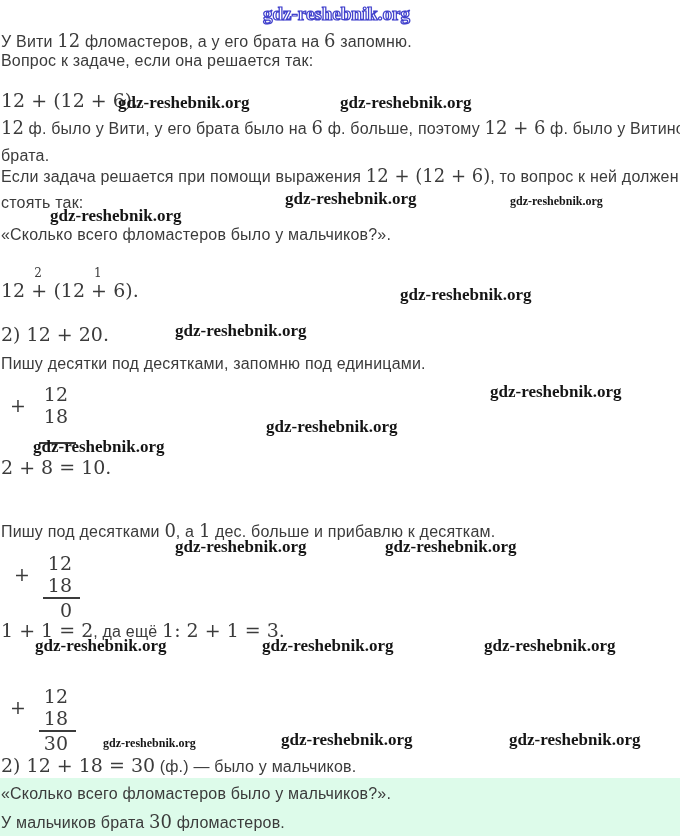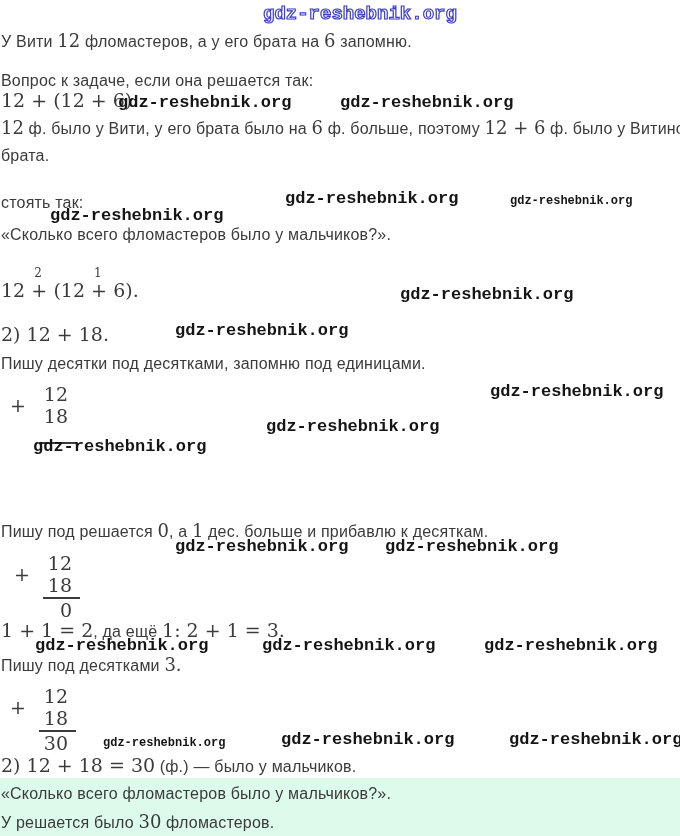--- a/index.html
+++ b/index.html
@@ -35,21 +35,21 @@
   }
   .psup .sup {
     position: absolute;
     top: -12px;
     left: 3px;
     font-size: 12px;
   }
   
   .wm {
     position: absolute;
-    font-family: Liberation Mono, monospace;
+    font-family: Liberation Serif, serif;
     font-weight: 700;
     color: #151515;
     font-size: 17px;
     white-space: pre;
   }
   .wm.small { font-size: 12px; font-weight: 600; }
   .wm.blue {
     font-size: 19px;
     color: #ffffff;
     -webkit-text-stroke: 1.2px #4040cc;
@@ -81,35 +81,36 @@
   }
 </style>
 </head>
 <body>
 
 <div class="page">
 
   <div class="hl"></div>
 
   <div class="ln" style="top:31px"><span class="t">У Вити </span><span class="m">12</span><span class="t"> фломастеров, а у его брата на </span><span class="m">6</span><span class="t"> запомню.</span></div>
-  <div class="ln" style="top:72px"><span class="t">Вопрос к задаче, если она решается так:</span></div>
+  <div class="ln" style="top:52px"><span class="t">Вопрос к задаче, если она решается так:</span></div>
   <div class="ln mathline" style="top:90px"><span class="m">12 + (12 + 6).</span></div>
   <div class="ln" style="top:118px"><span class="m">12</span><span class="t"> ф. было у Вити, у его брата было на </span><span class="m">6</span><span class="t"> ф. больше, поэтому </span><span class="m">12 + 6</span><span class="t"> ф. было у Витиного</span></div>
   <div class="ln" style="top:147px"><span class="t">брата.</span></div>
+  <div class="ln" style="top:166px"><span class="t">Если задача решается при помощи выражения </span><span class="m">12 + (12 + 6)</span><span class="t">, то вопрос к ней должен</span></div>
   <div class="ln" style="top:194px"><span class="t">стоять так:</span></div>
   <div class="ln" style="top:226px"><span class="t">«Сколько всего фломастеров было у мальчиков?».</span></div>
   <div class="ln mathline" style="top:280px"><span class="m">12 </span><span class="psup">+<span class="sup">2</span></span><span class="m"> (12 </span><span class="psup">+<span class="sup">1</span></span><span class="m"> 6).</span></div>
-  <div class="ln mathline" style="top:324px"><span class="m">2) 12 + 18.</span></div>
+  <div class="ln mathline" style="top:324px"><span class="m">2) 12 + 20.</span></div>
   <div class="ln" style="top:355px"><span class="t">Пишу десятки под десятками, запомню под единицами.</span></div>
-  <div class="ln" style="top:521px"><span class="t">Пишу под решается </span><span class="m">0</span><span class="t">, а </span><span class="m">1</span><span class="t"> дес. больше и прибавлю к десяткам.</span></div>
+  <div class="ln mathline" style="top:457px"><span class="m">2 + 8 = 10.</span></div>
+  <div class="ln" style="top:521px"><span class="t">Пишу под десятками </span><span class="m">0</span><span class="t">, а </span><span class="m">1</span><span class="t"> дес. больше и прибавлю к десяткам.</span></div>
   <div class="ln mathline" style="top:620px"><span class="m">1 + 1 = 2</span><span class="t">, да ещё </span><span class="m">1: 2 + 1 = 3.</span></div>
-  <div class="ln" style="top:655px"><span class="t">Пишу под десятками </span><span class="m">3.</span></div>
   <div class="ln mathline" style="top:755px"><span class="m">2) 12 + 18 = 30</span><span class="t"> (ф.) — было у мальчиков.</span></div>
   <div class="ln" style="top:785px"><span class="t">«Сколько всего фломастеров было у мальчиков?».</span></div>
-  <div class="ln" style="top:812px"><span class="t">У решается было </span><span class="m">30</span><span class="t"> фломастеров.</span></div>
+  <div class="ln" style="top:812px"><span class="t">У мальчиков брата </span><span class="m">30</span><span class="t"> фломастеров.</span></div>
 
   <div class="add" id="add1" style="left:10px;top:383px">
     <span class="plus">+</span>
     <div class="col">
       <div class="row">12</div>
       <div class="row">18</div>
       <div class="sumline"></div>
       <div class="res"></div>
     </div>
   </div>

